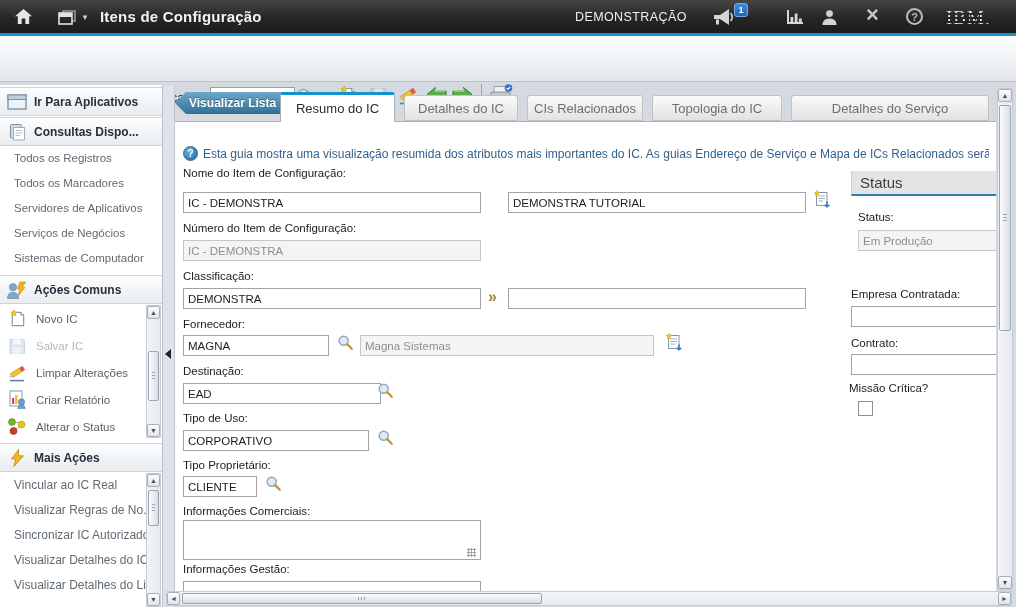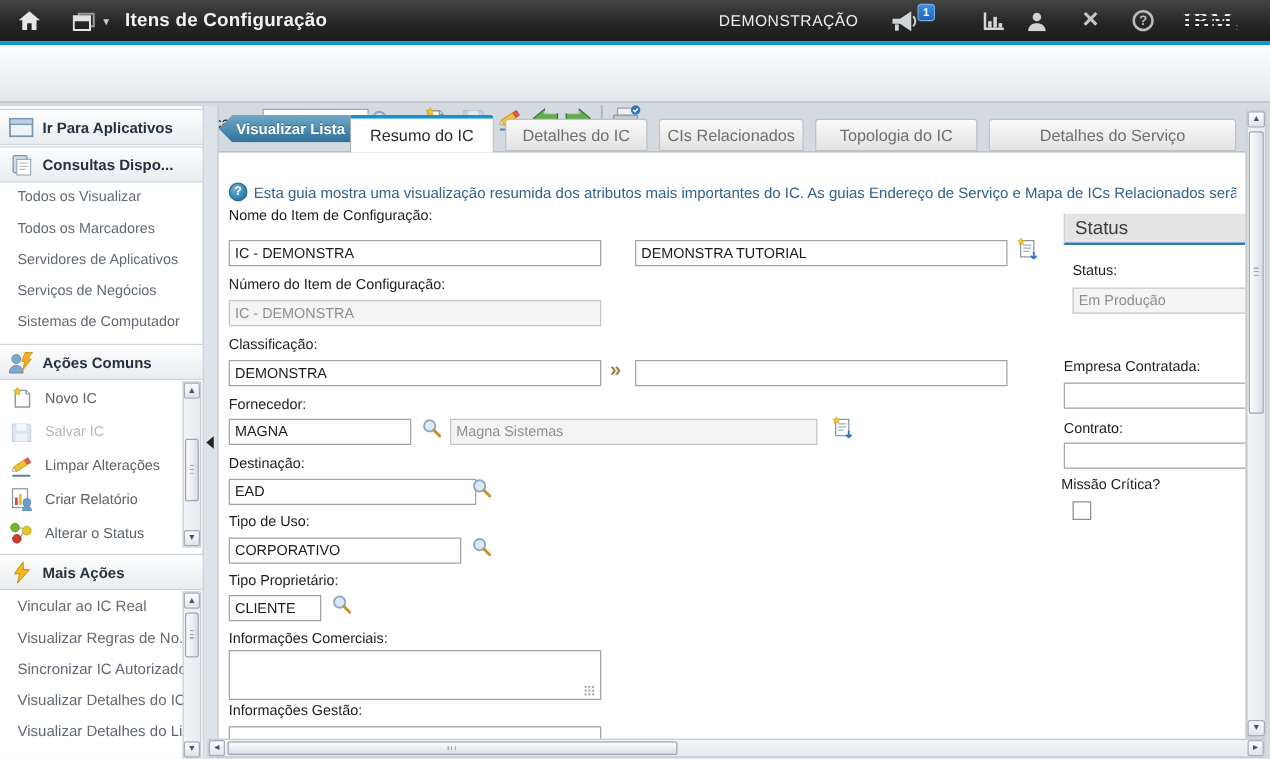--- a/index.html
+++ b/index.html
@@ -15,21 +15,21 @@
   .app-title { position:absolute; left:100px; top:8px; font-size:15px; font-weight:bold; color:#f2f2f2; letter-spacing:.2px; }
   .env-label { position:absolute; left:575px; top:10px; font-size:12.5px; font-weight:normal; color:#efefef; letter-spacing:.4px; }
   .menu-caret { color:#cfcfcf; font-size:8px; margin-left:4px; }
   .badge { position:absolute; top:-5px; right:-12px; min-width:14px; height:14px; padding:0 3px;
     background:linear-gradient(#3f8ede,#1e64b4); border:1px solid #76ace4; border-radius:3px;
     color:#fff; font-size:9px; font-weight:bold; line-height:12px; text-align:center; }
   .x-glyph { color:#c4c8cc; font-size:22px; line-height:20px; font-weight:bold; }
   .help-ring { width:17px; height:17px; border:2px solid #b9bdc1; border-radius:50%;
     color:#b9bdc1; font-size:11px; font-weight:bold; display:flex; align-items:center; justify-content:center; }
   .ibm-logo { position:absolute; left:946px; top:7px; font-family:"Liberation Serif","DejaVu Serif",serif;
-    font-size:19px; font-weight:700; letter-spacing:1px;
+    font-size:19px; font-weight:400; letter-spacing:1px;
     background:repeating-linear-gradient(to bottom,#ececec 0 2px,rgba(0,0,0,0) 2px 4px);
     -webkit-background-clip:text; background-clip:text; color:transparent; }
 
   
   .toolbar { position:absolute; left:0; top:36px; width:1016px; height:46px;
     background:linear-gradient(#fcfdfe,#eef1f4 60%,#e3e7eb); border-bottom:1px solid #bcc4cb; }
   .combo { position:absolute; left:8px; top:50px; width:138px; height:24px; background:#fff;
     border:1px solid #a6adb5; border-radius:2px; cursor:pointer; }
   .combo-btn { position:absolute; right:0; top:0; width:19px; height:22px;
     background:linear-gradient(#f7f8fa,#dde1e6); border-left:1px solid #b3b9c0;
@@ -253,21 +253,21 @@
       <span class="sh-ico">
         <svg width="20" height="16" viewBox="0 0 20 16">
           <rect x="1" y="1" width="18" height="14" fill="#eef3f8" stroke="#7a93ad" stroke-width="1.4"></rect>
           <rect x="1" y="1" width="18" height="4.5" fill="#b9cfe3" stroke="#7a93ad" stroke-width="1"></rect>
         </svg>
       </span>
       <span class="sh-txt">Ir Para Aplicativos</span>
     </div>
 
     <nav class="q-list">
-      <div class="q-item">Todos os Visualizar</div>
+      <div class="q-item">Todos os Registros</div>
       <div class="q-item">Todos os Marcadores</div>
       <div class="q-item">Servidores de Aplicativos</div>
       <div class="q-item">Serviços de Negócios</div>
       <div class="q-item">Sistemas de Computador</div>
     </nav>
 
     <div class="side-head" style="top:190px;">
       <span class="sh-ico">
         <svg width="22" height="18" viewBox="0 0 22 18">
           <circle cx="7" cy="6.2" r="3.6" fill="#7da7cc" stroke="#57809f" stroke-width=".6"></circle>

